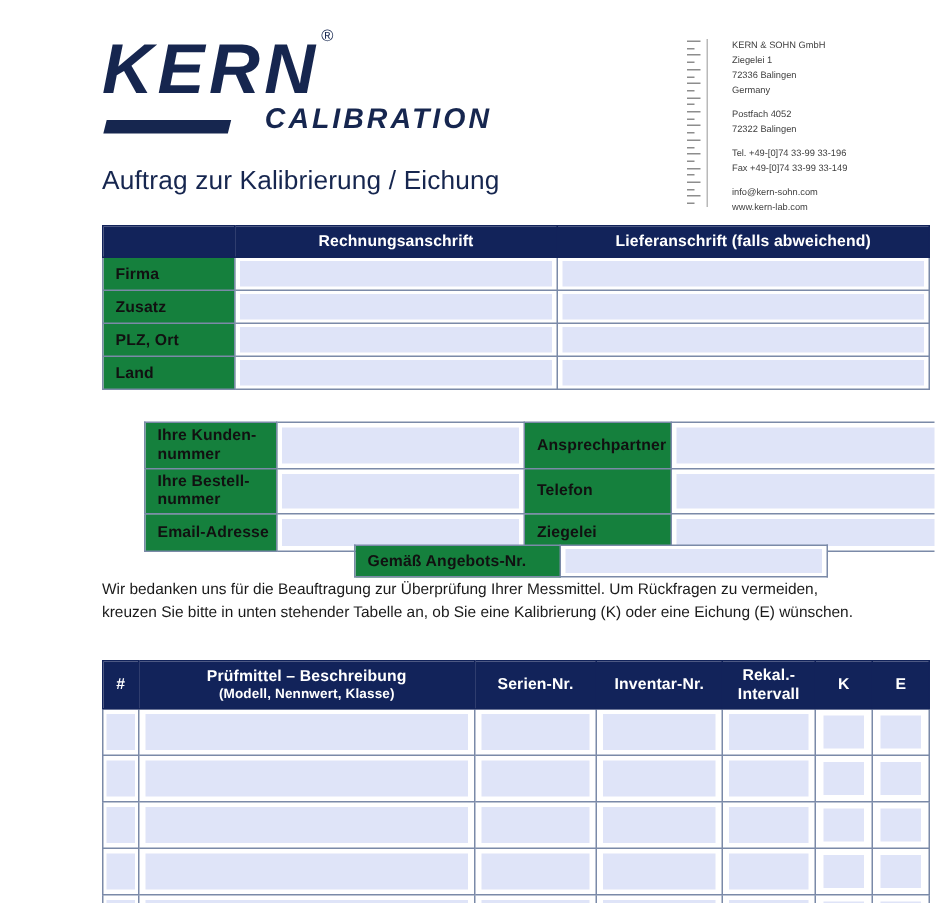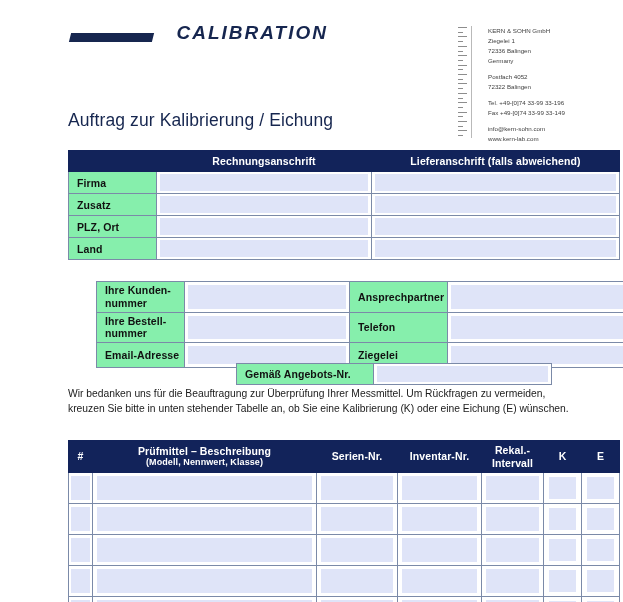--- a/index.html
+++ b/index.html
@@ -145,21 +145,21 @@
     color: #ffffff;
     font-size: 10.5px;
     font-weight: bold;
     text-align: center;
     height: 21px;
     border: 1px solid #12235a;
     letter-spacing: 0.1px;
   }
   .hdr-cell.blank { background: #12235a; }
   .lbl-cell {
-    background: #86efac;
+    background: #15803d;
     font-size: 10.5px;
     font-weight: bold;
     color: #111111;
     padding: 3px 0 3px 8px;
     height: 21px;
     letter-spacing: 0.1px;
   }
   .lbl-cell.two-line {
     line-height: 1.22;
     padding-top: 2px;
@@ -229,20 +229,21 @@
   .t4 .num-cell { padding: 3px 2px; }
   .t4 .chk-cell { padding: 4px 5px; }
   .t4 .chk-cell .field { min-height: 18px; }
 </style>
 </head>
 <body>
 
 <div class="header">
 
   <div class="logo-block">
+    <div class="logo-word"><span>KERN</span><span class="logo-reg">®</span></div>
     <div class="logo-sub-row">
       <span class="logo-bar"></span>
       <span class="logo-sub">CALIBRATION</span>
     </div>
   </div>
 
   <div class="addr-wrap">
     <div class="ruler">
         <i style="top: 1px; width: 9px;"></i>
         <i style="top: 5.7px; width: 5px;"></i>

